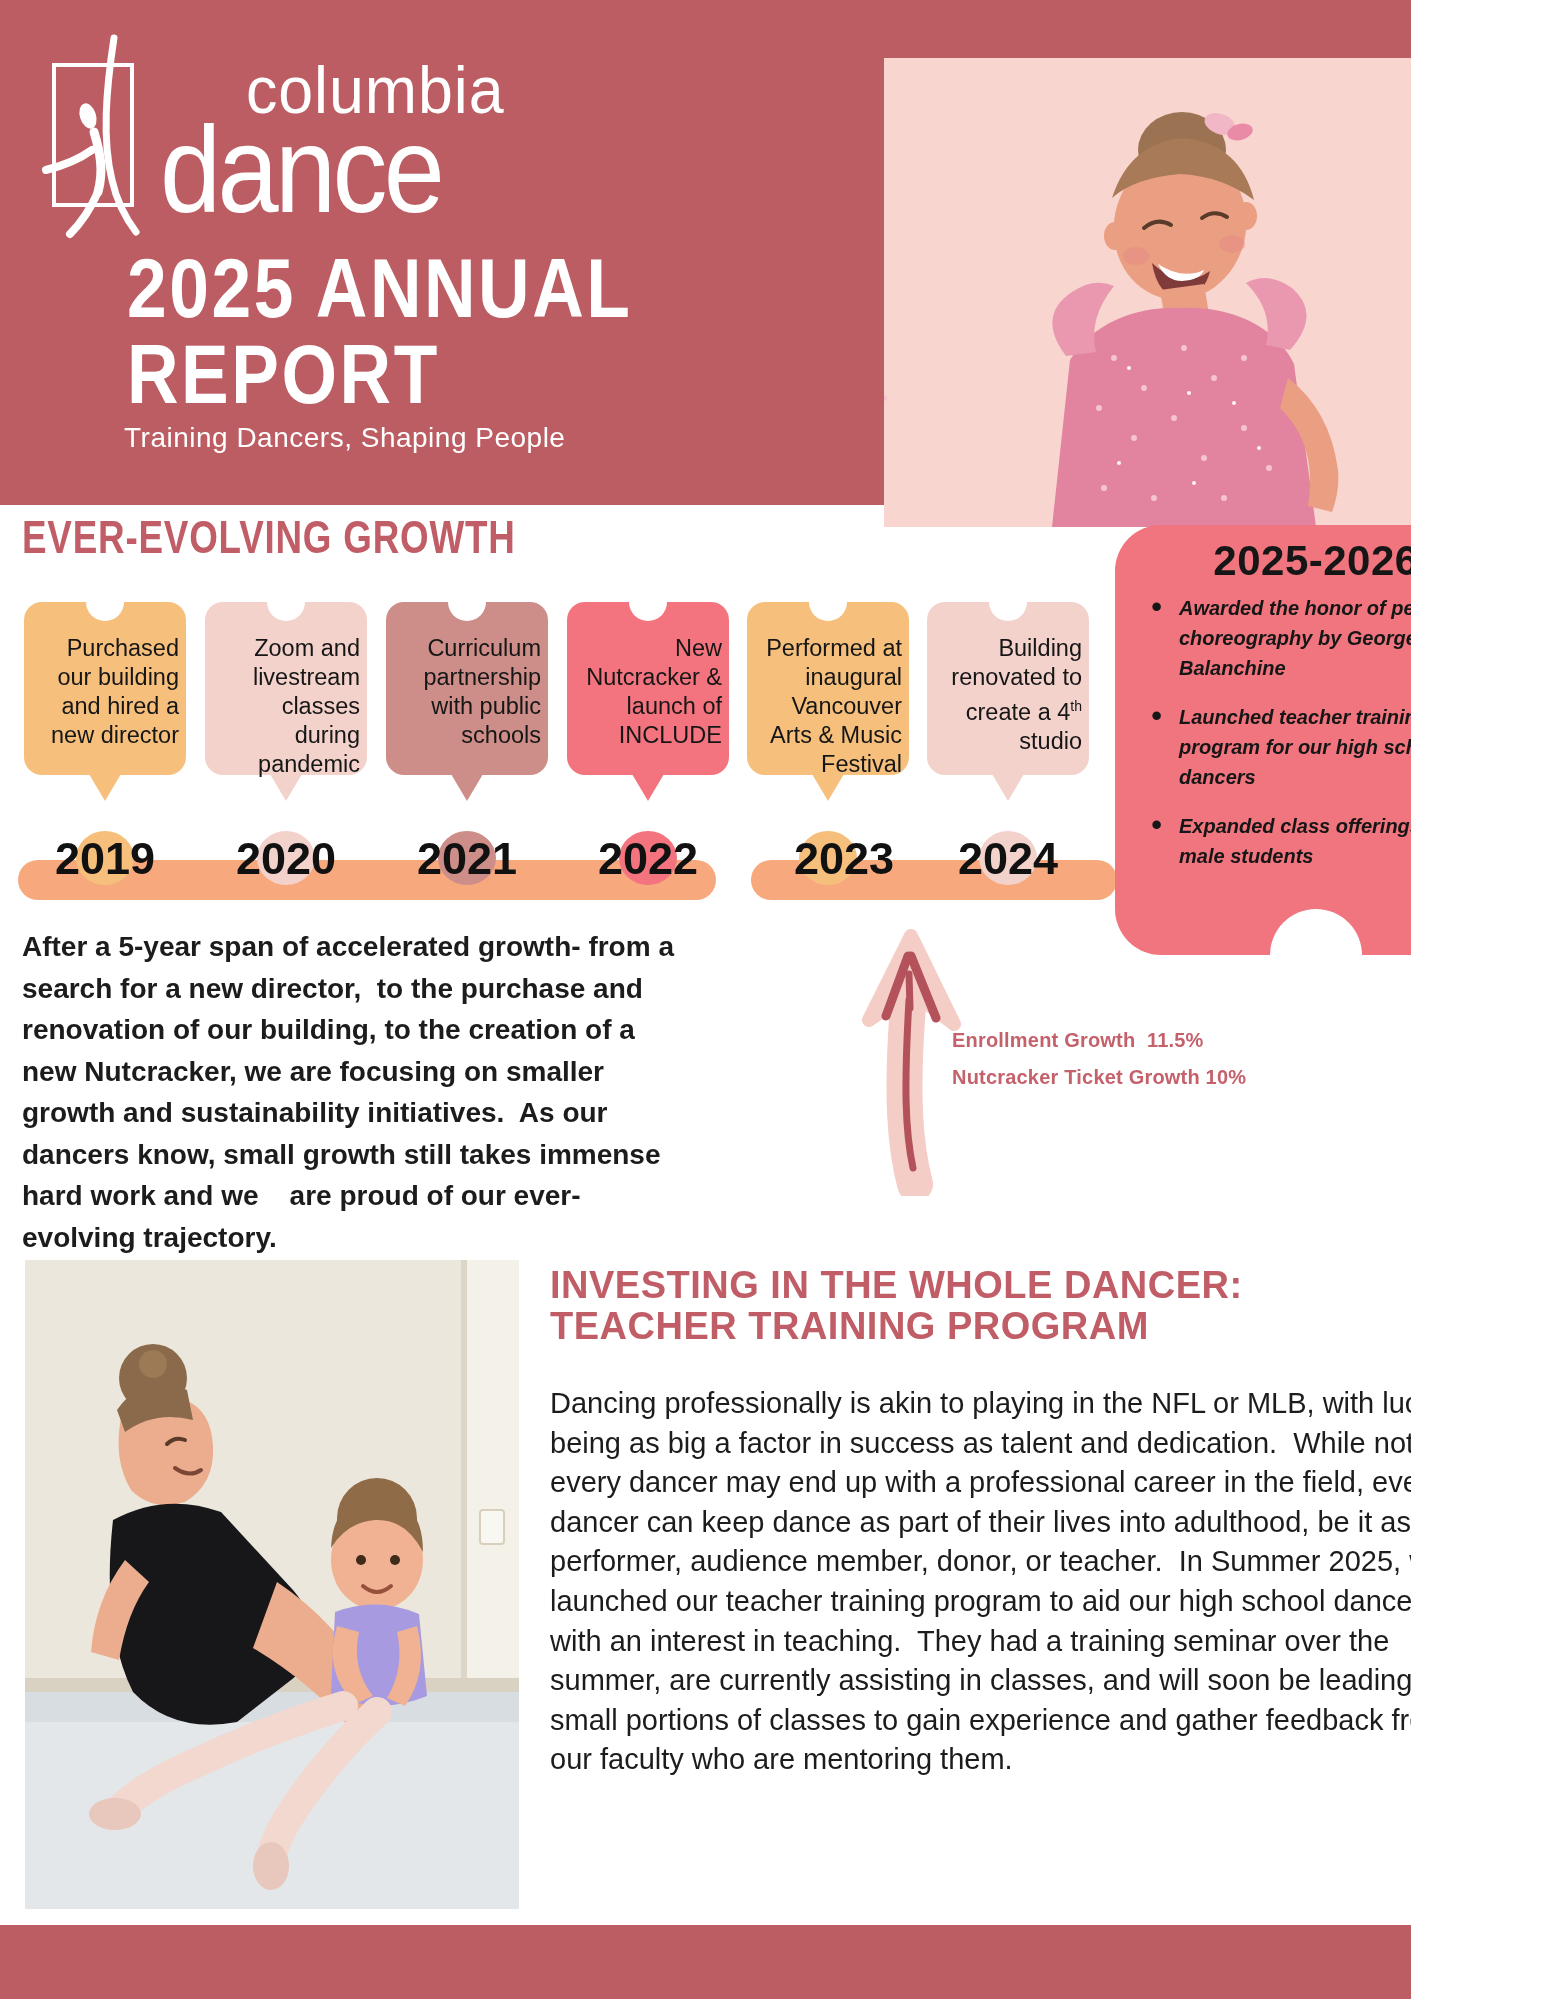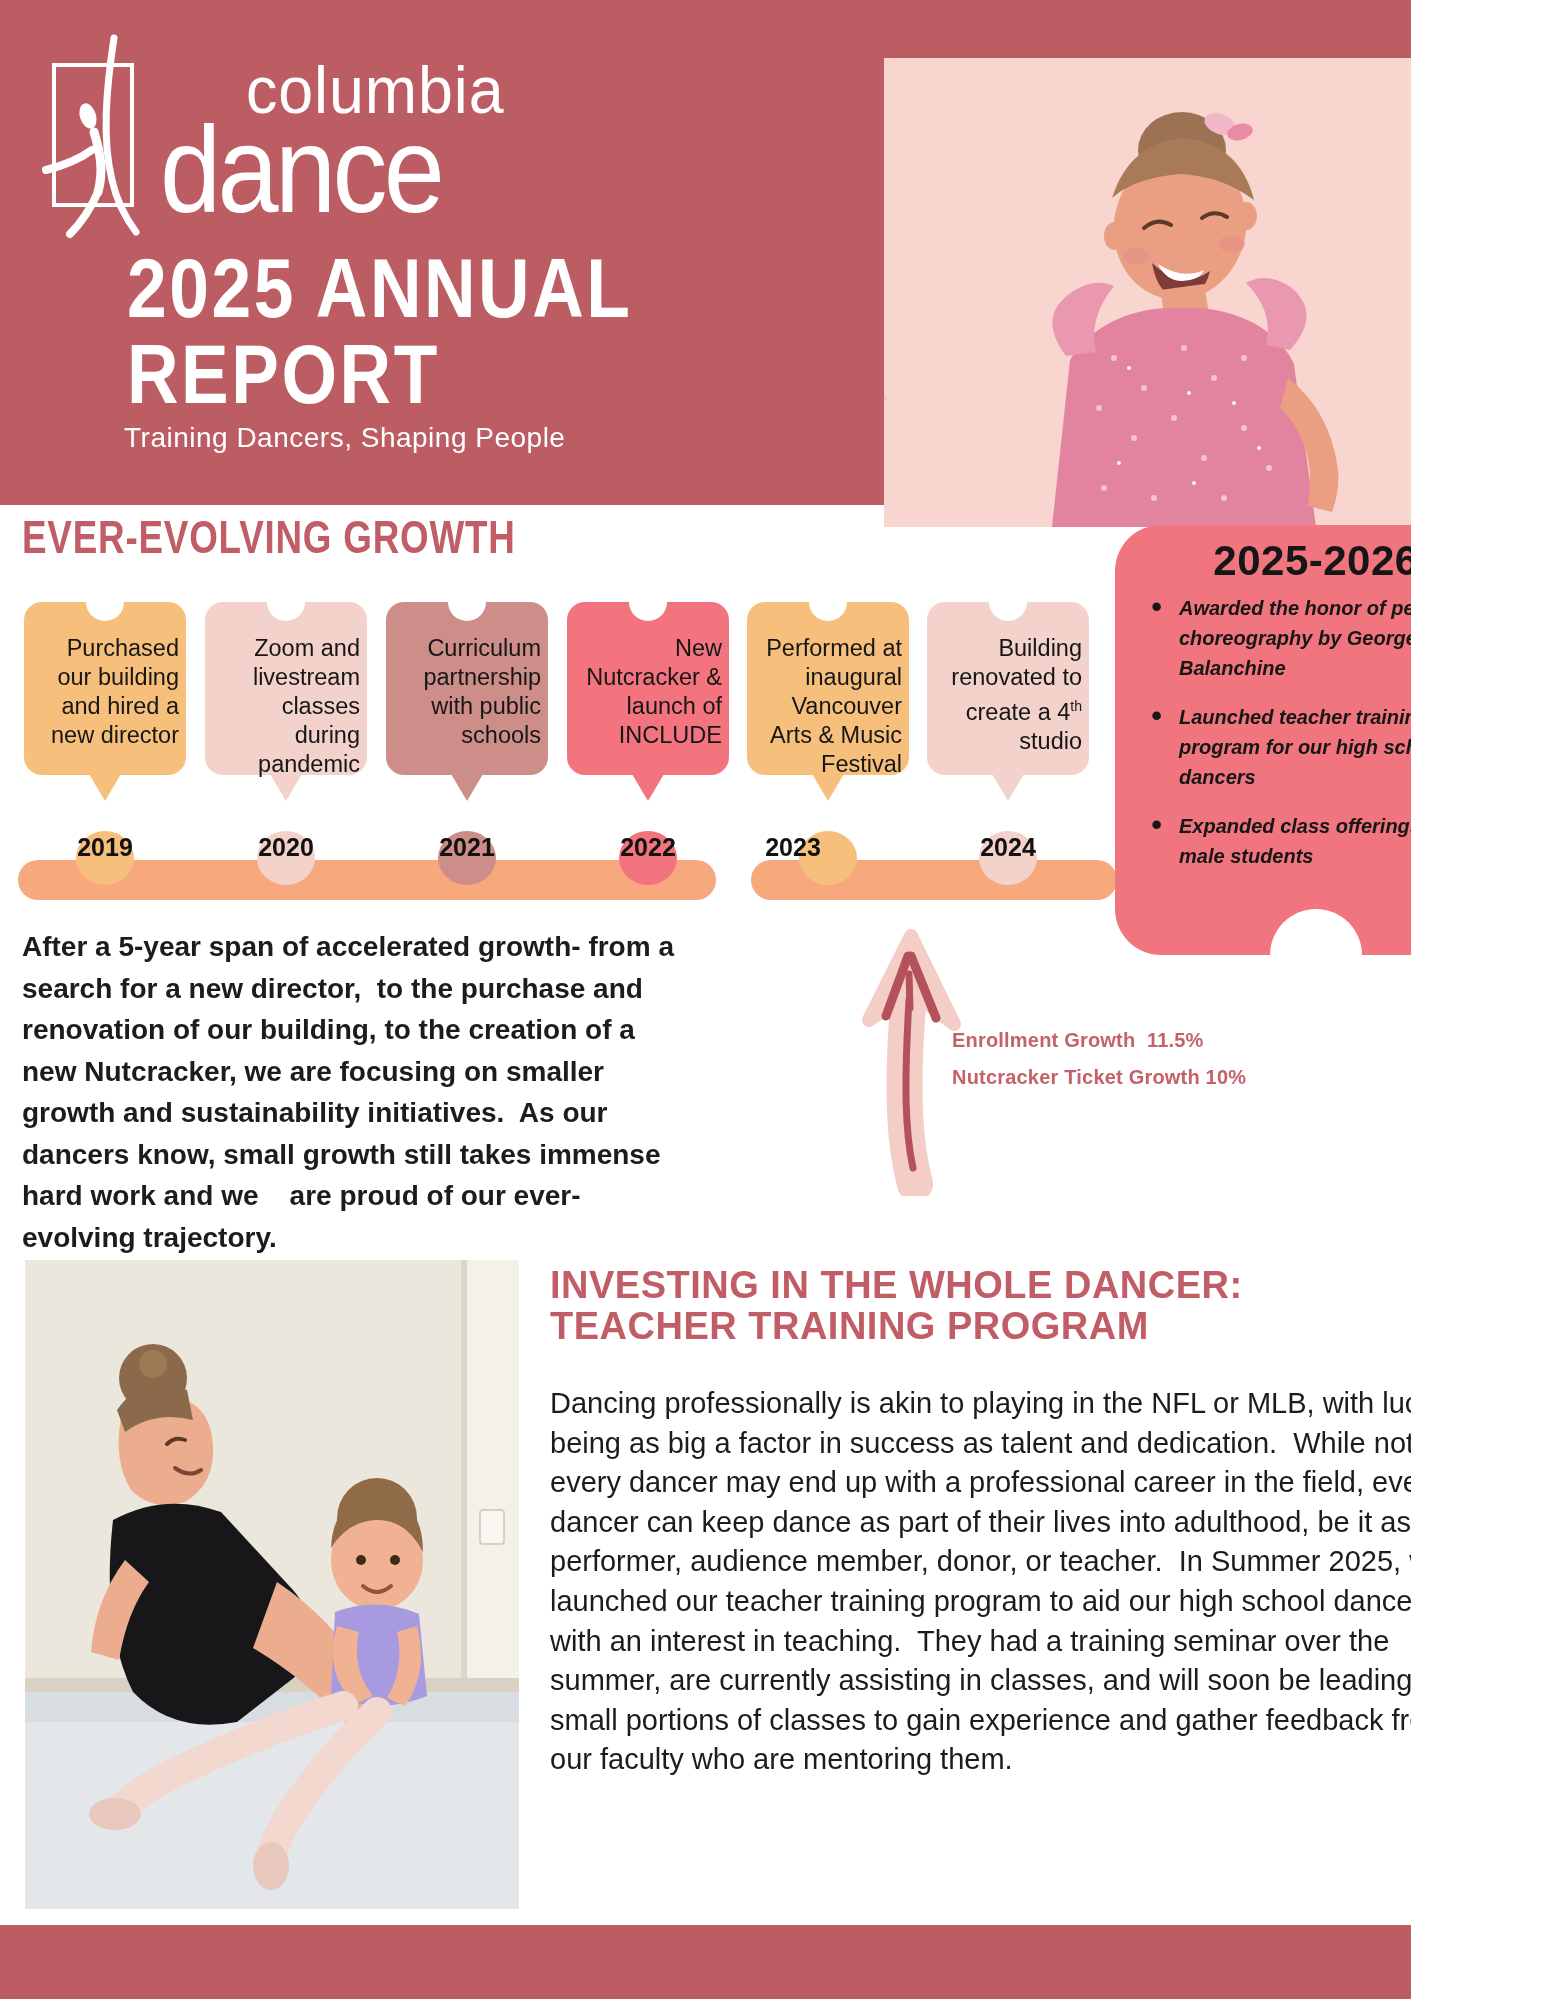--- a/index.html
+++ b/index.html
@@ -63,21 +63,21 @@
     width:0;height:0;border-left:16px solid transparent;border-right:16px solid transparent;
     border-top:27px solid var(--c);
   }
   .ticket sup{font-size:14px;}
   .tbar{position:absolute;top:860px;height:40px;border-radius:20px;background:var(--bar);}
   .tbar.one{left:18px;width:698px;}
   .tbar.two{left:751px;width:366px;}
   .dot{position:absolute;top:831px;width:58px;height:54px;border-radius:50%;}
   .year{
     position:absolute;top:833px;transform:translateX(-50%);
-    font-size:25px;font-weight:700;color:#111;letter-spacing:0;
+    font-size:45px;font-weight:700;color:#111;letter-spacing:0;
   }
   .para{white-space:pre-wrap;color:#1c1c1c;}
   .para.one{
     position:absolute;left:22px;top:926px;width:652px;
     font-size:28px;line-height:41.5px;font-weight:bold;
   }
   .arrow-svg{position:absolute;left:853px;top:916px;width:118px;height:280px;}
   .stats{
     position:absolute;left:952px;top:1022px;
     color:var(--stats);font-size:20px;line-height:37px;font-weight:700;letter-spacing:.2px;
@@ -203,21 +203,21 @@
   <div id="timeline-marks">
       <div class="dot" style="left: 76px; background: rgb(246, 192, 124);"></div>
       <div class="year" style="left: 105px;">2019</div>
       <div class="dot" style="left: 257px; background: rgb(243, 210, 203);"></div>
       <div class="year" style="left: 286px; text-align: right;">2020</div>
       <div class="dot" style="left: 438px; background: rgb(205, 141, 136);"></div>
       <div class="year" style="left: 467px;">2021</div>
       <div class="dot" style="left: 619px; background: rgb(243, 116, 126);"></div>
       <div class="year" style="left: 648px; text-align: center;">2022</div>
       <div class="dot" style="left: 799px; background: rgb(246, 192, 124);"></div>
-      <div class="year" style="left: 793px;">2023</div>
+      <div class="year" style="left: 844px;">2023</div>
       <div class="dot" style="left: 979px; background: rgb(243, 210, 203);"></div>
       <div class="year" style="left: 1008px;">2024</div>
     </div>
 
   <p class="para one" style="margin:0">After a 5-year span of accelerated growth- from a search for a new director,  to the purchase and renovation of our building, to the creation of a new Nutcracker, we are focusing on smaller growth and sustainability initiatives.  As our dancers know, small growth still takes immense hard work and we    are proud of our ever-evolving trajectory.</p>
 
   <svg class="arrow-svg" viewBox="0 0 118 280" aria-hidden="true">
     <path d="M62,268 C52,230 48,180 55,90" fill="none" stroke="#f5cdc7" stroke-width="36" stroke-linecap="round"></path>
     <path d="M16,104 L58,20 L101,108 L58,75 Z" fill="#f5cdc7" stroke="#f5cdc7" stroke-width="14" stroke-linejoin="round"></path>
     <path d="M60,252 C52,215 51,170 56,84" fill="none" stroke="#b4525b" stroke-width="7" stroke-linecap="round"></path>

